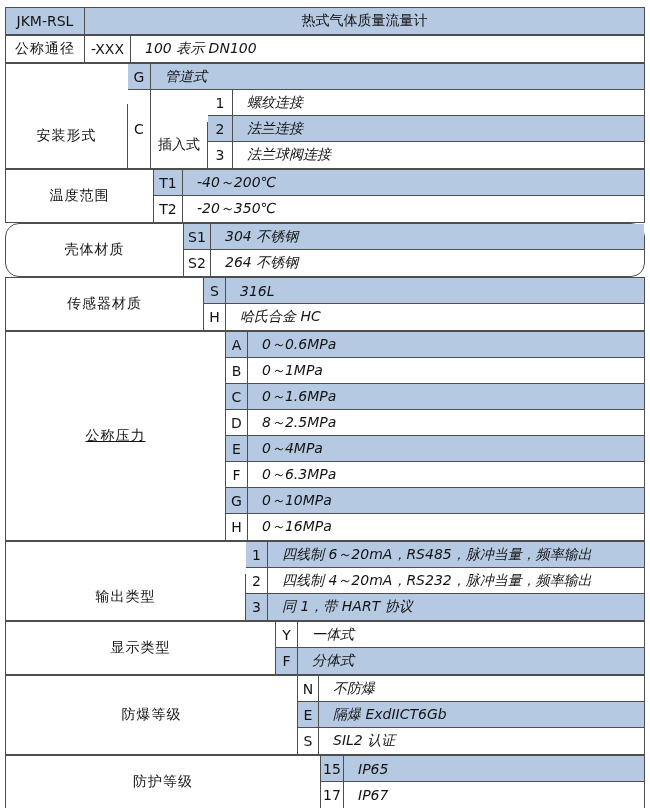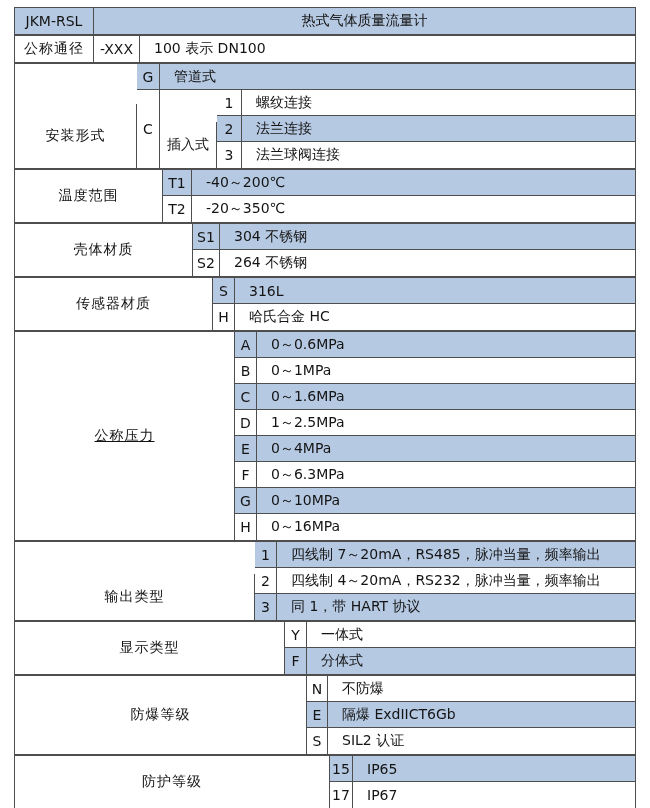--- a/index.html
+++ b/index.html
@@ -6,35 +6,35 @@
     --shade:#b6c9e2;
     --bc:#4e4e4e;
   }
   html,body{margin:0;padding:0;background:#fff;}
   body{
     font-family:"DejaVu Sans","Liberation Sans",sans-serif;
     font-size:14px;color:#141414;
   }
   .page{
     width:650px;height:808px;box-sizing:border-box;
-    padding:7px 14px;background:#fff;overflow:hidden;
+    padding:7px 5px;background:#fff;overflow:hidden;
   }
   .section{
     display:grid;
     grid-auto-rows:26px;
     border:1px solid var(--bc);
     background:#fff;
   }
   .cell{
     display:flex;align-items:center;
     box-sizing:border-box;
     overflow:hidden;white-space:nowrap;
   }
   .c-center{justify-content:center;}
-  .c-left{padding-left:14px;}
+  .c-left{padding-left:14px;font-style:italic;}
   .br{border-right:1px solid var(--bc);}
   .bb{border-bottom:1px solid var(--bc);}
   .shade{background:var(--shade);}
   .label{letter-spacing:1px;}
   
   .grid-header{grid-template-columns:79px 1fr;}
   .grid-diameter{grid-template-columns:79px 46px 1fr;}
   .grid-install{grid-template-columns:122px 23px 57px 25px 1fr;}
 </style>
 </head>
@@ -68,21 +68,21 @@
   </div>
 
   <div id="sections-mount">
       <div class="section" style="grid-template-columns: 148px 29px 1fr;">
         <div class="cell c-center br label" style="grid-row: 1 / 3;">温度范围</div>
         <div class="cell c-center br shade bb">T1</div>
         <div class="cell c-left shade bb">-40～200℃</div>
         <div class="cell c-center br">T2</div>
         <div class="cell c-left">-20～350℃</div>
       </div>
-      <div class="section" style="grid-template-columns: 178px 27px 1fr;">
+      <div class="section" style="grid-template-columns: 178px 27px 1fr; border-radius: 14px;">
         <div class="cell c-center br label" style="grid-row: 1 / 3;">壳体材质</div>
         <div class="cell c-center br shade bb">S1</div>
         <div class="cell c-left shade bb">304 不锈钢</div>
         <div class="cell c-center br">S2</div>
         <div class="cell c-left">264 不锈钢</div>
       </div>
       <div class="section" style="grid-template-columns: 198px 22px 1fr;">
         <div class="cell c-center br label" style="grid-row: 1 / 3;">传感器材质</div>
         <div class="cell c-center br shade bb">S</div>
         <div class="cell c-left shade bb">316L</div>
@@ -91,34 +91,34 @@
       </div>
       <div class="section" style="grid-template-columns: 220px 22px 1fr;">
         <div class="cell c-center br label" style="grid-row: 1 / 9; text-decoration: underline;">公称压力</div>
         <div class="cell c-center br shade bb">A</div>
         <div class="cell c-left shade bb">0～0.6MPa</div>
         <div class="cell c-center br bb">B</div>
         <div class="cell c-left bb">0～1MPa</div>
         <div class="cell c-center br shade bb">C</div>
         <div class="cell c-left shade bb">0～1.6MPa</div>
         <div class="cell c-center br bb">D</div>
-        <div class="cell c-left bb">1～2.5MPa</div>
+        <div class="cell c-left bb">8～2.5MPa</div>
         <div class="cell c-center br shade bb">E</div>
         <div class="cell c-left shade bb">0～4MPa</div>
         <div class="cell c-center br bb">F</div>
         <div class="cell c-left bb">0～6.3MPa</div>
         <div class="cell c-center br shade bb">G</div>
         <div class="cell c-left shade bb">0～10MPa</div>
         <div class="cell c-center br">H</div>
         <div class="cell c-left">0～16MPa</div>
       </div>
       <div class="section" style="grid-template-columns: 240px 22px 1fr;">
         <div class="cell c-center br label" style="grid-row: 1 / 4; margin-top: 32px;">输出类型</div>
         <div class="cell c-center br shade bb">1</div>
-        <div class="cell c-left shade bb">四线制 7～20mA，RS485，脉冲当量，频率输出</div>
+        <div class="cell c-left shade bb">四线制 6～20mA，RS485，脉冲当量，频率输出</div>
         <div class="cell c-center br bb">2</div>
         <div class="cell c-left bb">四线制 4～20mA，RS232，脉冲当量，频率输出</div>
         <div class="cell c-center br shade">3</div>
         <div class="cell c-left shade">同 1，带 HART 协议</div>
       </div>
       <div class="section" style="grid-template-columns: 270px 22px 1fr;">
         <div class="cell c-center br label" style="grid-row: 1 / 3;">显示类型</div>
         <div class="cell c-center br bb">Y</div>
         <div class="cell c-left bb">一体式</div>
         <div class="cell c-center br shade">F</div>

